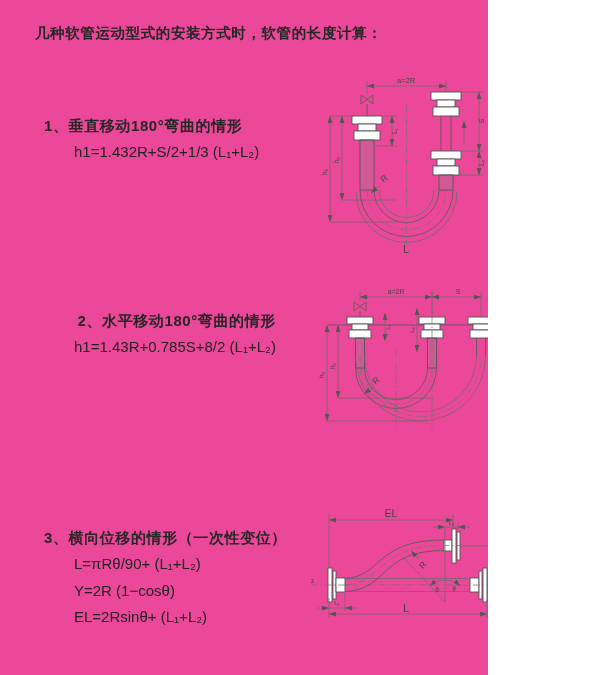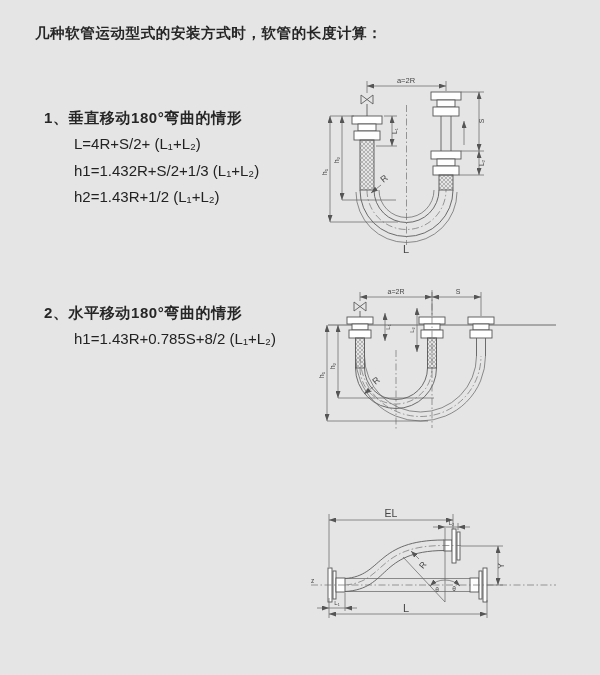--- a/index.html
+++ b/index.html
@@ -1,28 +1,28 @@
 <!DOCTYPE html>
 <html><head>
 <meta charset="utf-8">
 <style>
   html,body{margin:0;padding:0;background:#ffffff;}
   .page{
-    position:relative;width:600px;height:675px;background:#e5e5e5;overflow:hidden;
+    position:relative;width:488px;height:675px;background:#ec4899;overflow:hidden;
     font-family:"Liberation Sans","DejaVu Sans",sans-serif;color:#2e2e2e;
   }
   .doc-title{
     position:absolute;left:35px;top:24px;font-size:14.5px;font-weight:bold;
     letter-spacing:0.6px;color:#262626;
   }
   .section{position:absolute;left:44px;}
   #sec1{top:109px;}
-  #sec2{top:304px;}
+  #sec2{top:304px;text-align:right;}
   #sec3{top:521px;}
-  .sec-heading{font-size:15px;font-weight:bold;letter-spacing:0.6px;color:#262626;margin:0 0 3px 0;}
+  .sec-heading{font-size:15px;font-weight:bold;letter-spacing:0.6px;color:#262626;margin:8px 0 3px 0;}
   .formula{font-size:15px;color:#222;margin-left:30px;line-height:26.5px;white-space:pre;}
   .diagram{position:absolute;}
   #dia1{left:300px;top:70px;}
   #dia2{left:300px;top:280px;}
   #dia3{left:300px;top:495px;}
   svg{display:block;}
   .ln{stroke:#5c5c5c;stroke-width:0.9;fill:none;}
   .thin{stroke:#6a6a6a;stroke-width:0.75;fill:none;}
   .fit{stroke:#555;stroke-width:0.9;fill:#fefefe;}
   .hose{stroke:#555;stroke-width:0.9;fill:url(#hatch);}
@@ -31,30 +31,34 @@
 </style>
 </head>
 <body>
 
 <div class="page">
 
   <div class="doc-title">几种软管运动型式的安装方式时，软管的长度计算：</div>
 
   <div class="section" id="sec1">
     <div class="sec-heading">1、垂直移动180°弯曲的情形</div>
-    <div class="formula">L=4R+S/2+ (L₁+L₂)</div>
     <div class="formula">h1=1.432R+S/2+1/3 (L₁+L₂)</div>
-    <div class="formula">h2=1.43R+1/2 (L₁+L₂)</div>
   </div>
 
   <div class="section" id="sec2">
     <div class="sec-heading">2、水平移动180°弯曲的情形</div>
     <div class="formula">h1=1.43R+0.785S+8/2 (L₁+L₂)</div>
   </div>
 
+  <div class="section" id="sec3">
+    <div class="sec-heading">3、横向位移的情形（一次性变位）</div>
+    <div class="formula">L=πRθ/90+ (L₁+L₂)</div>
+    <div class="formula">Y=2R (1−cosθ)</div>
+    <div class="formula">EL=2Rsinθ+ (L₁+L₂)</div>
+  </div>
 
   <svg id="dia1" class="diagram" width="300" height="190" viewBox="300 70 300 190">
     <defs>
       <marker id="ah" markerUnits="userSpaceOnUse" markerWidth="7" markerHeight="5" refX="7" refY="2.5" orient="auto-start-reverse">
         <path d="M0,0 L7,2.5 L0,5 Z" fill="#555"></path>
       </marker>
       <pattern id="hatch" width="4" height="4" patternUnits="userSpaceOnUse">
         <path d="M0,0 L4,4 M0,4 L4,0" stroke="#8a8a8a" stroke-width="0.55"></path>
       </pattern>
     </defs>

